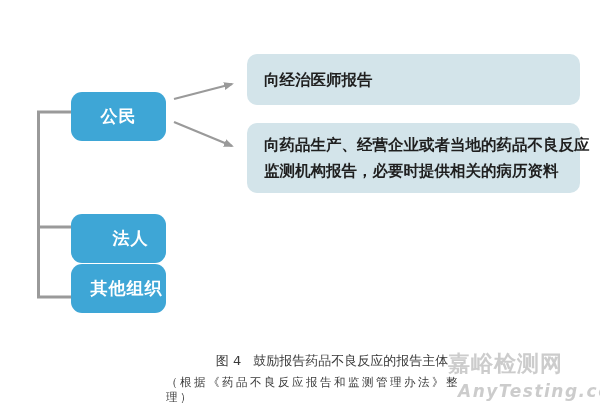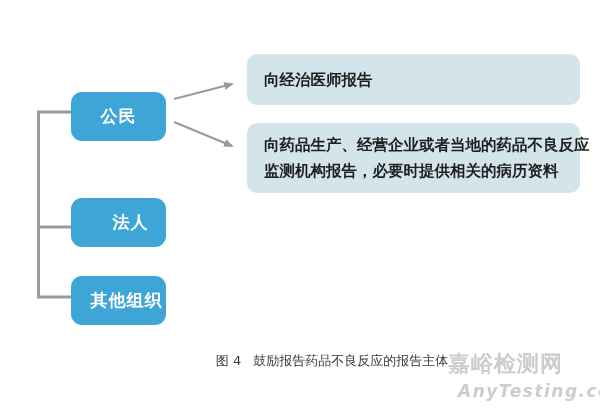--- a/index.html
+++ b/index.html
@@ -56,36 +56,37 @@
       <line x1="37" y1="297" x2="72" y2="297"></line>
     </g>
 
     <line x1="174" y1="99" x2="232" y2="84" stroke="#9a9a9a" stroke-width="2.2" marker-end="url(#arrowhead)"></line>
     <line x1="174" y1="122" x2="232" y2="146" stroke="#9a9a9a" stroke-width="2.2" marker-end="url(#arrowhead)"></line>
   </svg>
 
   <div class="entity" style="top:92px;">
     <span>公民</span>
   </div>
-  <div class="entity" style="top:198px;padding-left:24px;">
+  <div class="entity" style="top:214px;padding-left:24px;">
     <span>法人</span>
   </div>
-  <div class="entity" style="top:276px;padding-left:16px;">
+  <div class="entity" style="top:264px;padding-left:16px;">
     <span>其他组织</span>
   </div>
 
   <div class="target" style="top:54px;height:51px;">
     <span class="line">向经治医师报告</span>
   </div>
   <div class="target" style="top:123px;height:70px;">
     <span class="line">向药品生产、经营企业或者当地的药品不良反应</span>
     <span class="line">监测机构报告，必要时提供相关的病历资料</span>
   </div>
 
   <div class="caption caption-title">
     <span class="fig">图 4</span><span>鼓励报告药品不良反应的报告主体</span>
   </div>
+  <div class="caption caption-source">（根据《药品不良反应报告和监测管理办法》整理）</div>
 
   <div class="watermark">
     <div class="wm-cn">嘉峪检测网</div>
     <div class="wm-en">AnyTesting.com</div>
   </div>
 </div>
 
 </body></html>

